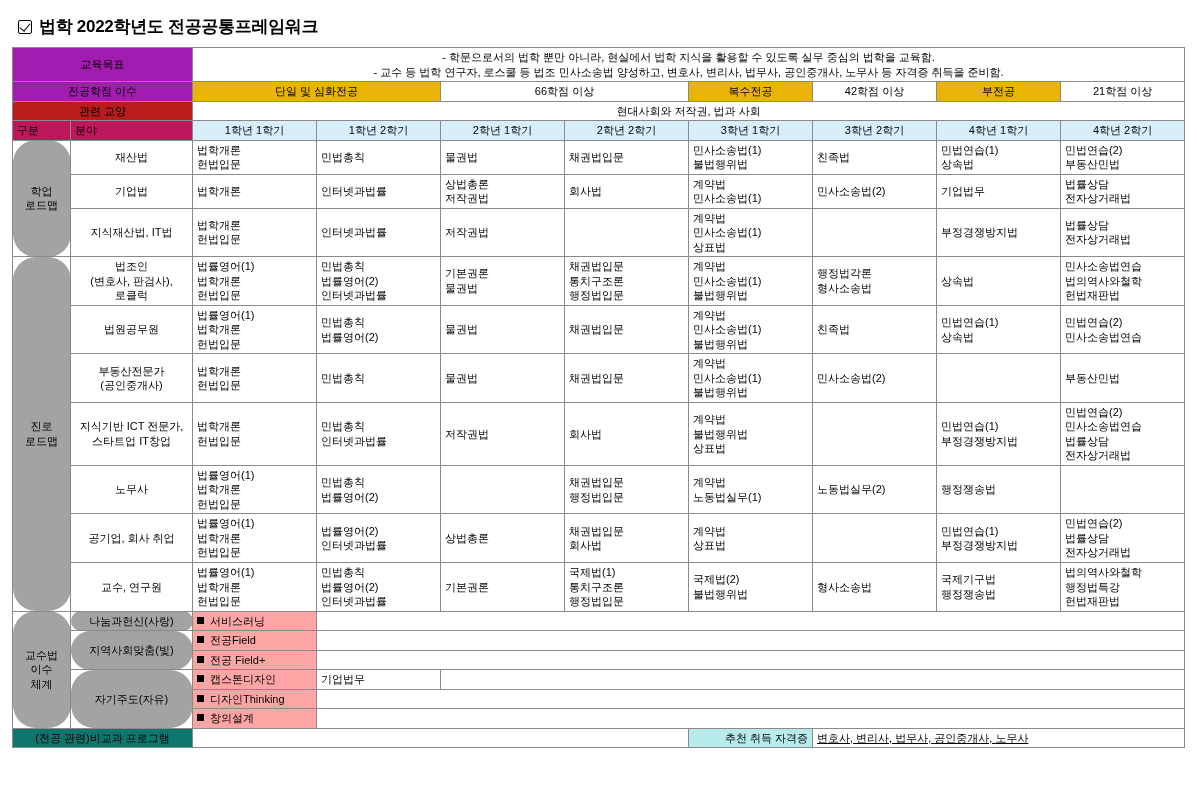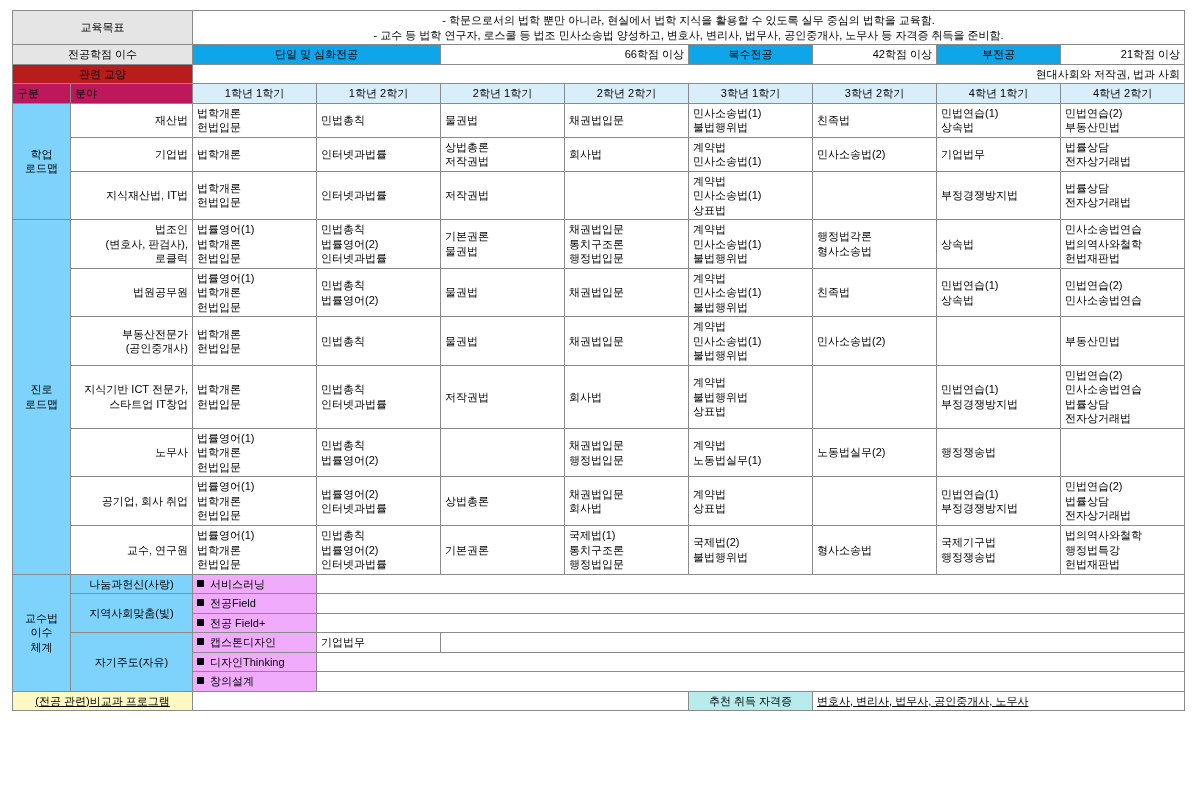--- a/index.html
+++ b/index.html
@@ -45,42 +45,46 @@
     table-layout: fixed;
   }
   table.framework td, table.framework th {
     border: 1px solid #8a8a8a;
     padding: 2px 4px;
     vertical-align: middle;
     font-weight: normal;
     font-size: 11px;
     line-height: 1.32;
   }
-  .c-head { background: #e5e5e5; text-align: center; font-weight: bold; }
+  .c-head { background: #a21caf; text-align: center; font-weight: bold; }
   .c-green { background: #b91c1c; text-align: center; font-weight: bold; }
-  .c-cyan { background: #0ea5e9; text-align: center; font-weight: bold; }
+  .c-cyan { background: #eab308; text-align: center; font-weight: bold; }
   .c-lblue { background: #d8eefb; text-align: center; }
   .c-grayhead { background: #be185d; text-align: left; font-weight: bold; }
-  .c-rowlabel { background: #7dd3fc; text-align: center; font-weight: bold; }
+  .c-rowlabel { background: #a3a3a3; text-align: center; font-weight: bold; border-radius: 23px; }
   .c-white { background: #ffffff; }
   .goal-cell { padding: 4px 6px; line-height: 1.55; text-align: center; }
-  .center { text-align: right; }
+  .center { text-align: center; }
   .left { text-align: left; text-decoration: underline; }
   .cell-lines { text-align: left; padding-left: 5px; }
   .cell-lines div { white-space: nowrap; }
-  .prog-label { background: #f0abfc; padding: 2px 6px 2px 6px; font-size: 11px; text-align: left; }
+  .prog-label { background: #fca5a5; padding: 2px 6px 2px 6px; font-size: 11px; text-align: left; }
   .prog-label .sq { display: inline-block; width: 7px; height: 7px; background: #000; margin-right: 6px; vertical-align: 1px; }
-  .bottom-green { background: #fef9c3; font-weight: bold; text-align: center; text-decoration: underline; }
-  .bottom-cyan { background: #b8ecec; font-weight: bold; text-align: center; }
+  .bottom-green { background: #0f766e; font-weight: bold; text-align: center; }
+  .bottom-cyan { background: #b8ecec; font-weight: bold; text-align: right; }
 </style>
 </head>
 <body>
 
 <div class="page">
 
+  <div class="page-title">
+    <span class="check-box-icon"></span>
+    <span>법학 2022학년도 전공공통프레임워크</span>
+  </div>
 
   <table class="framework">
     <colgroup>
       <col style="width:58px">
       <col style="width:122px">
       <col style="width:124px">
       <col style="width:124px">
       <col style="width:124px">
       <col style="width:124px">
       <col style="width:124px">

